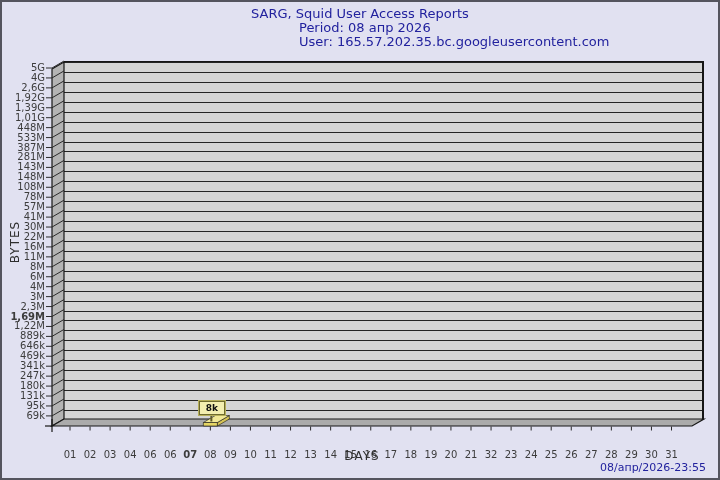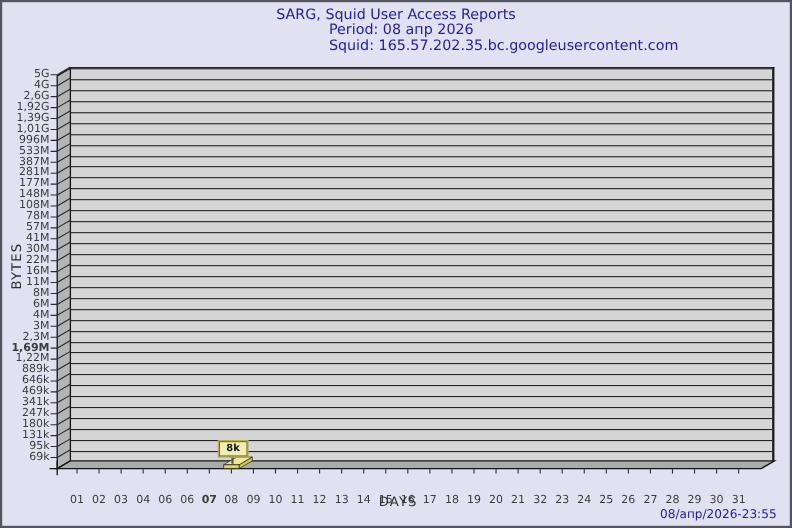--- a/index.html
+++ b/index.html
@@ -37,21 +37,21 @@
     color:#101010; z-index:4; }
 
   .footer-timestamp { position:absolute; top:459px; right:12px;
     font-size:11px; color:#22229e; z-index:3; }
 </style>
 </head>
 <body>
 
 <div class="title-line1">SARG, Squid User Access Reports</div>
 <div class="title-line2">Period: 08 апр 2026</div>
-<div class="title-line3">Squid: 165.57.202.35.bc.googleusercontent.com</div>
+<div class="title-line3">User: 165.57.202.35.bc.googleusercontent.com</div>
 
 <div>
   <div class="back-wall" id="backWall">
       <div class="gridline" style="top: 0px;"></div>
       <div class="gridline" style="top: 10px;"></div>
       <div class="gridline" style="top: 20px;"></div>
       <div class="gridline" style="top: 30px;"></div>
       <div class="gridline" style="top: 40px;"></div>
       <div class="gridline" style="top: 50px;"></div>
       <div class="gridline" style="top: 60px;"></div>
@@ -198,25 +198,25 @@
       <polygon points="201.35,420.5 215.35,420.5 215.35,424 201.35,424" fill="#e5d564" stroke="#161616" stroke-width="0.6"></polygon>
       <line x1="209.35" y1="411.5" x2="209.35" y2="419.5" stroke="#5f5a28" stroke-width="2"></line>
     </svg>
   <div id="yLabels">
       <div class="y-tick-label" style="top: 60px;">5G</div>
       <div class="y-tick-label" style="top: 69.94px;">4G</div>
       <div class="y-tick-label" style="top: 79.88px;">2,6G</div>
       <div class="y-tick-label" style="top: 89.82px;">1,92G</div>
       <div class="y-tick-label" style="top: 99.76px;">1,39G</div>
       <div class="y-tick-label" style="top: 109.7px;">1,01G</div>
-      <div class="y-tick-label" style="top: 119.64px;">996M</div>
+      <div class="y-tick-label" style="top: 119.64px;">448M</div>
       <div class="y-tick-label" style="top: 129.58px;">533M</div>
       <div class="y-tick-label" style="top: 139.52px;">387M</div>
       <div class="y-tick-label" style="top: 149.46px;">281M</div>
-      <div class="y-tick-label" style="top: 159.4px;">177M</div>
+      <div class="y-tick-label" style="top: 159.4px;">143M</div>
       <div class="y-tick-label" style="top: 169.34px;">148M</div>
       <div class="y-tick-label" style="top: 179.28px;">108M</div>
       <div class="y-tick-label" style="top: 189.22px;">78M</div>
       <div class="y-tick-label" style="top: 199.16px;">57M</div>
       <div class="y-tick-label" style="top: 209.1px;">41M</div>
       <div class="y-tick-label" style="top: 219.04px;">30M</div>
       <div class="y-tick-label" style="top: 228.98px;">22M</div>
       <div class="y-tick-label" style="top: 238.92px;">16M</div>
       <div class="y-tick-label" style="top: 248.86px;">11M</div>
       <div class="y-tick-label" style="top: 258.8px;">8M</div>

